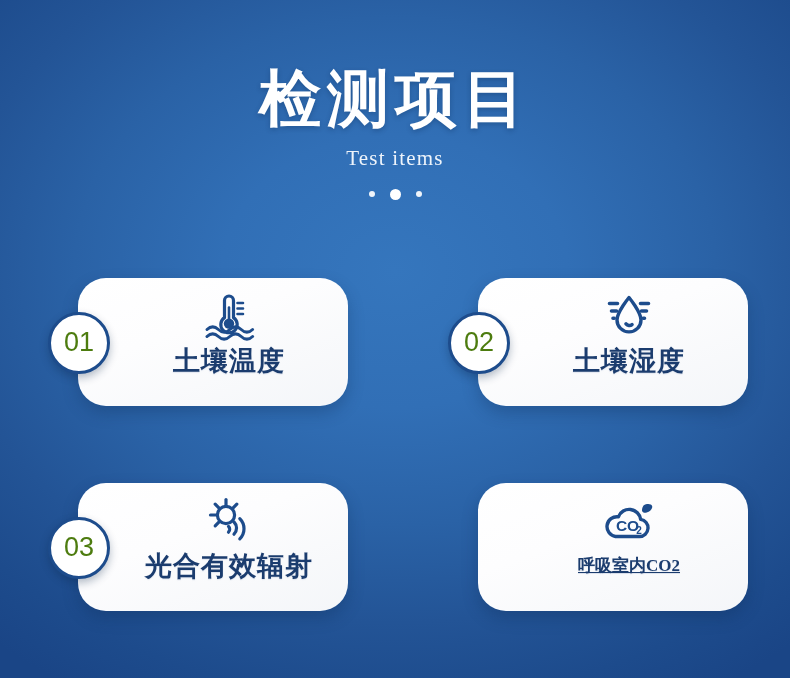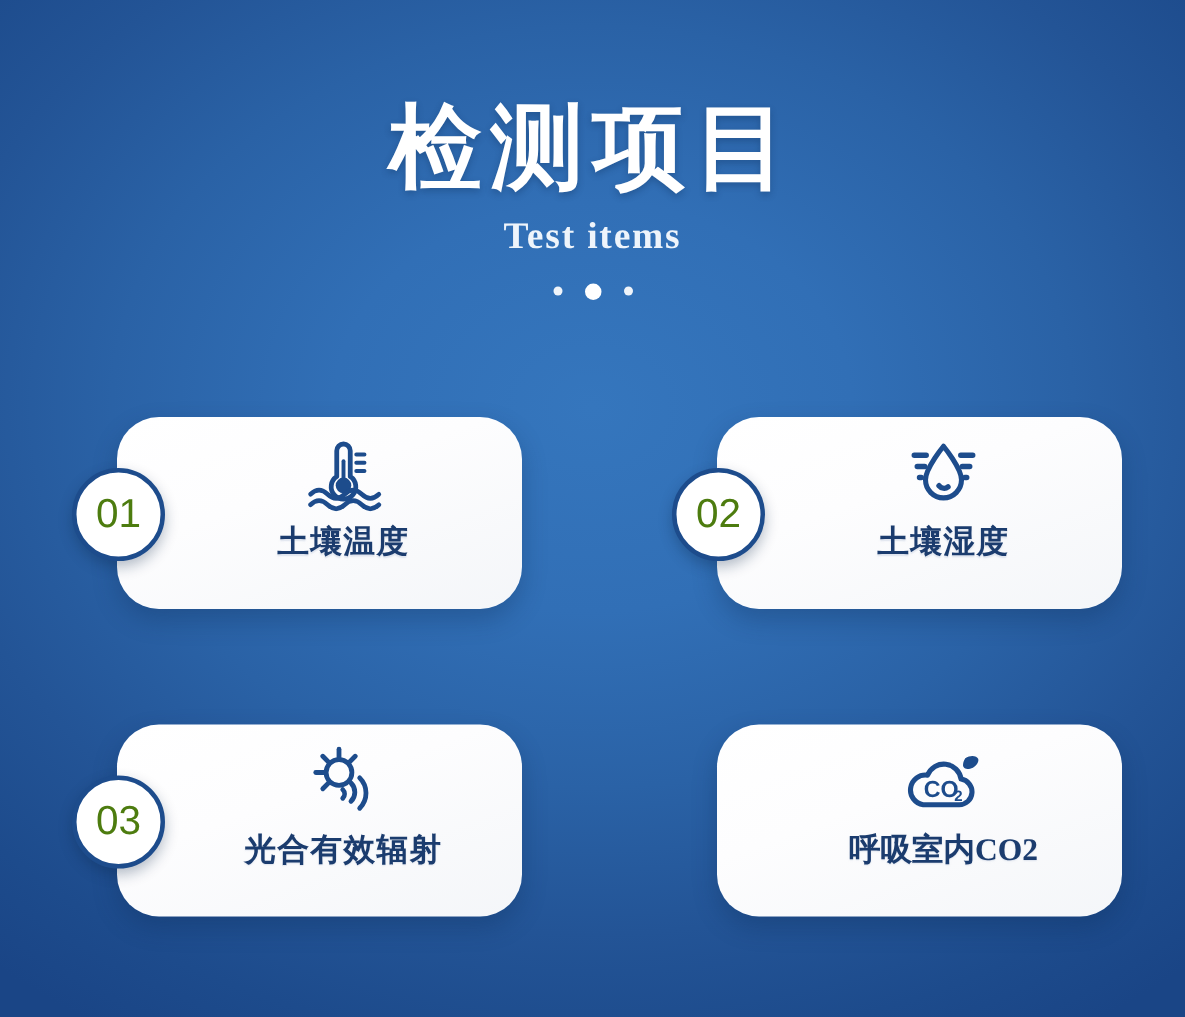--- a/index.html
+++ b/index.html
@@ -47,24 +47,24 @@
     font-size: 62px;
     line-height: 68px;
     letter-spacing: 6px;
     font-weight: 700;
     text-shadow: 0 2px 5px rgba(10,40,80,0.30);
   }
 
   .subtitle {
     margin-top: 12px;
     color: #eef4fb;
-    font-size: 25px;
+    font-size: 21px;
     line-height: 26px;
     letter-spacing: 1.2px;
-    font-weight: 700;
+    font-weight: 400;
   }
 
   .dots {
     margin-top: 16px;
     display: flex;
     justify-content: center;
     align-items: center;
     gap: 15px;
     height: 14px;
   }
@@ -150,28 +150,28 @@
     height: 50px;
     display: flex;
     align-items: center;
     justify-content: center;
   }
   .icon-box svg { display: block; }
 
   .card-label {
     margin-top: 3px;
     color: #1b3c6e;
-    font-size: 21px;
+    font-size: 27px;
     line-height: 34px;
     font-weight: 700;
     letter-spacing: 1px;
     white-space: nowrap;
     text-shadow: 0 1px 1px rgba(200,210,225,0.55);
   }
-  .card-label.tight { font-size: 21px; letter-spacing: 0px; }
+  .card-label.tight { font-size: 17px; letter-spacing: 0px; text-decoration: underline; }
 </style>
 </head>
 <body>
 
 <div id="stage">
 
   <div class="header">
     <div class="title">检测项目</div>
     <div class="subtitle">Test items</div>
     <div class="dots">

